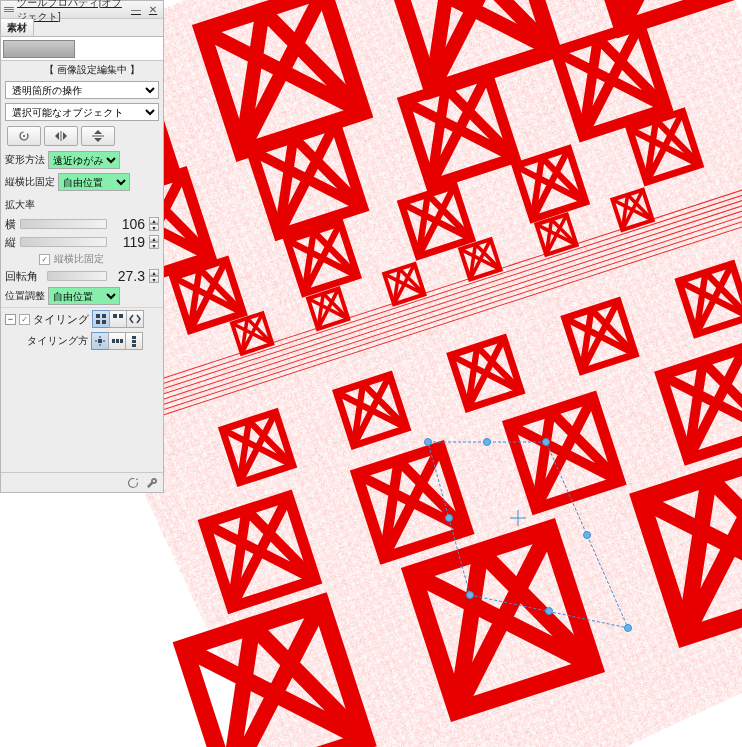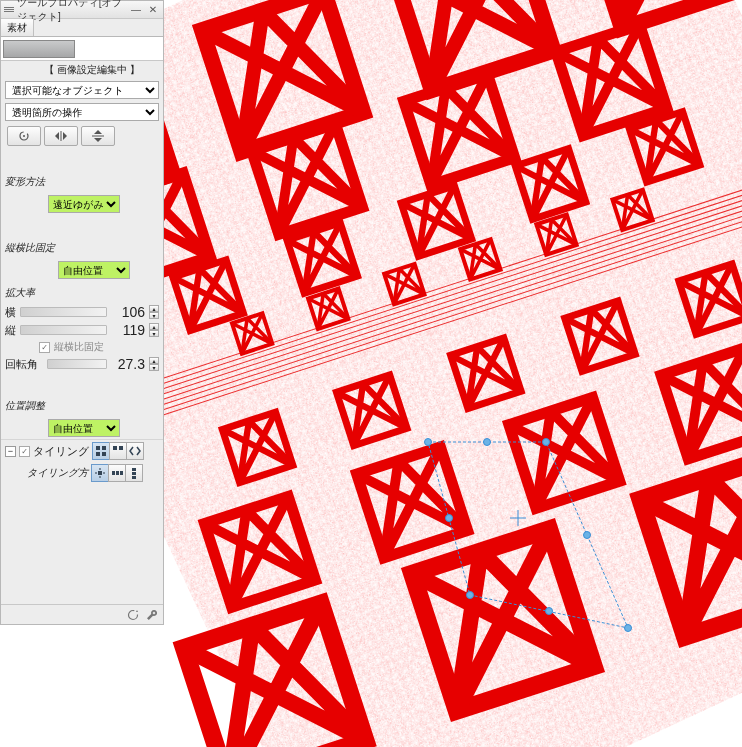--- a/index.html
+++ b/index.html
@@ -3,39 +3,39 @@
 <meta charset="utf-8">
 <style>
 * { margin: 0; padding: 0; box-sizing: border-box; font-family: "Yu Gothic UI", "Meiryo", sans-serif; }
 body { width: 742px; height: 747px; position: relative; overflow: hidden; background: #fff; }
 
 .canvas-area { position: absolute; inset: 0; background: #fff; }
 .canvas-area svg { width: 100%; height: 100%; }
 
 .panel { position: absolute; left: 0; top: 0; width: 164px; background: #ededed; border: 1px solid #b8b8b8; display: flex; flex-direction: column; font-size: 11px; color: #222; }
 
-.panel-header { height: 18px; display: flex; align-items: center; background: linear-gradient(#f7f7f7,#e2e2e2); border-bottom: 1px solid #c8c8c8; padding: 0 3px; gap: 3px; }
+.panel-header { height: 18px; display: flex; align-items: center; background: linear-gradient(#f7f7f7,#e2e2e2); border-bottom: 1px solid #c8c8c8; padding: 0 3px; gap: 3px; text-decoration: underline; }
 .panel-header .burger { width: 10px; display: flex; flex-direction: column; gap: 1px; cursor: pointer; }
 .panel-header .burger span { height: 1px; background: #777; }
 .panel-header .title { flex: 1; font-size: 10px; color: #333; }
 .panel-header .min, .panel-header .close { width: 14px; height: 12px; display: flex; align-items: center; justify-content: center; cursor: pointer; color: #555; font-size: 10px; }
 
 .tab-row { height: 18px; display: flex; border-bottom: 1px solid #b8b8b8; }
-.tab { padding: 1px 6px; font-size: 10px; background: linear-gradient(#fdfdfd,#e6e6e6); border-right: 1px solid #c0c0c0; display: flex; align-items: center; }
+.tab { padding: 1px 6px; font-size: 10px; background: linear-gradient(#fdfdfd,#e6e6e6); border-right: 1px solid #c0c0c0; display: flex; align-items: center; font-weight: bold; }
 
 .swatch-row { height: 24px; background: #fff; border-bottom: 1px solid #c8c8c8; display: flex; align-items: center; padding: 2px; }
 .swatch { width: 72px; height: 18px; background: linear-gradient(#c9cacb,#a6a7a8); border: 1px solid #888; }
 
 .section-label { text-align: center; padding: 2px 0; font-size: 10px; margin-left: 20px; }
 
 .row { display: flex; align-items: center; padding: 2px 4px; gap: 3px; min-height: 22px; }
-.row .lab { flex-shrink: 0; font-size: 10px; font-style: italic; }
+.row .lab { flex-shrink: 0; font-size: 10px; }
 
 select.sel { flex: 1; height: 18px; font-size: 10px; background: #fff; border: 1px solid #aaa; padding: 0 2px; }
-select.sel-sm { width: 72px; height: 18px; font-size: 10px; background: #bef264; border: 1px solid #aaa; margin-top: 44px; }
+select.sel-sm { width: 72px; height: 18px; font-size: 10px; background: #86efac; border: 1px solid #aaa; }
 
 .btn-row { display: flex; gap: 3px; padding: 3px 6px; }
 .icon-btn { width: 34px; height: 20px; background: linear-gradient(#fdfdfd,#e4e4e4); border: 1px solid #aaa; border-radius: 2px; display: flex; align-items: center; justify-content: center; cursor: pointer; }
 .icon-btn svg { width: 14px; height: 12px; }
 
 .slider-row { display: flex; align-items: center; padding: 1px 4px; gap: 4px; }
 .mini-slider { flex: 1; height: 10px; background: linear-gradient(90deg,#d0d0d0,#f2f2f2); border: 1px solid #bbb; position: relative; border-radius: 1px; }
 .val { width: 34px; text-align: right; font-size: 14px; }
 .stepper { width: 10px; display: flex; flex-direction: column; }
 .stepper span { height: 7px; font-size: 6px; line-height: 6px; text-align: center; background: linear-gradient(#fff,#ddd); border: 1px solid #aaa; cursor: pointer; }
@@ -159,24 +159,24 @@
     <div class="tab">素材</div>
   </div>
 
   <div class="swatch-row">
     <div class="swatch"></div>
   </div>
 
   <div class="section-label">【 画像設定編集中 】</div>
 
   <div class="row">
+      <select class="sel"><option>透明箇所の操作</option></select>
+    </div>
+  <div class="row">
       <select class="sel"><option>選択可能なオブジェクト</option></select>
-    </div>
-  <div class="row">
-      <select class="sel"><option>透明箇所の操作</option></select>
     </div>
 
   <div class="btn-row">
     <div class="icon-btn">
         <svg viewBox="0 0 14 12">
           <circle cx="7" cy="6" r="4" fill="none" stroke="#555" stroke-width="1.2" stroke-dasharray="18 4"></circle>
           <circle cx="7" cy="6" r="1" fill="#555"></circle>
         </svg>
       </div>
     <div class="icon-btn">

